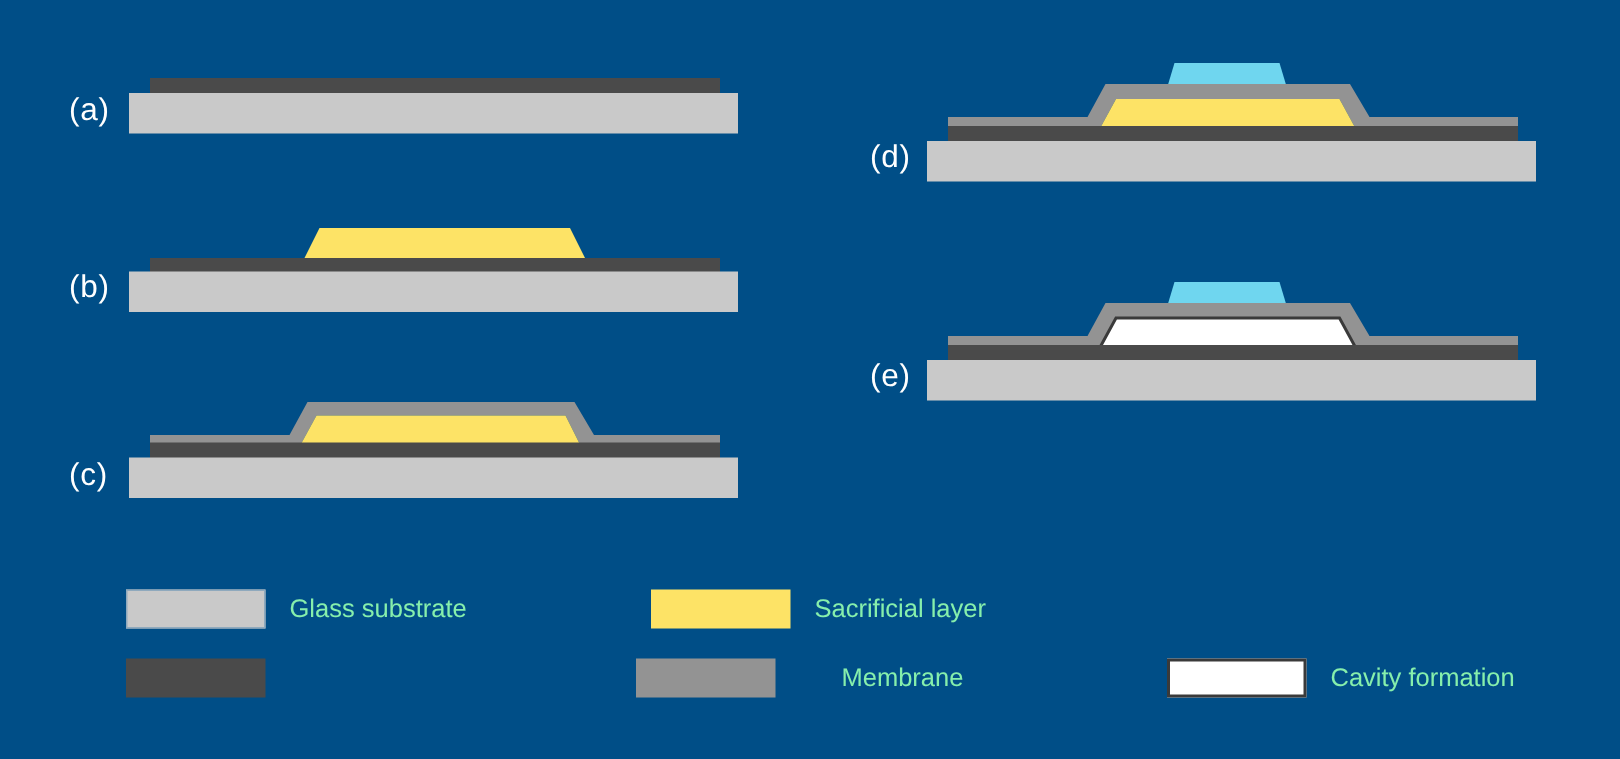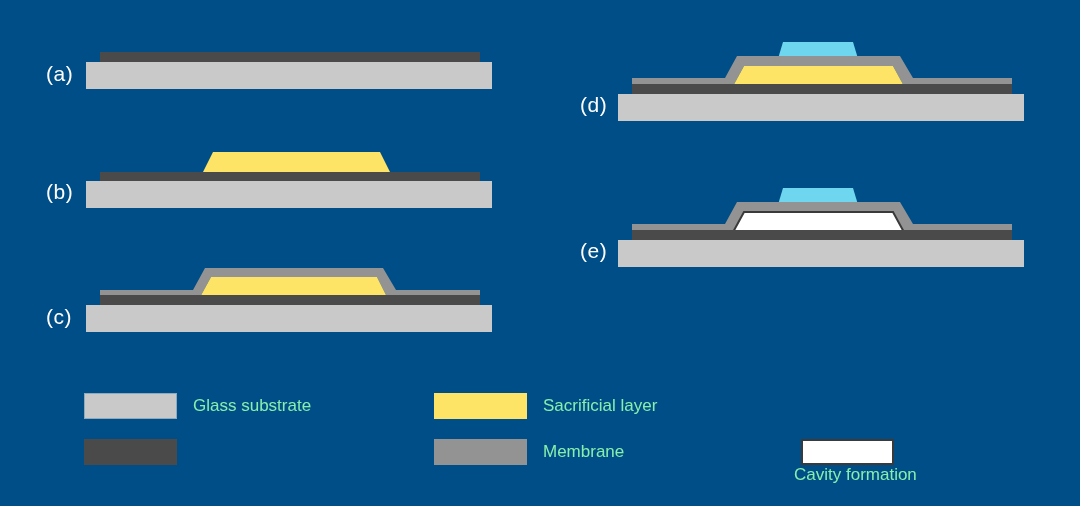--- a/index.html
+++ b/index.html
@@ -111,24 +111,24 @@
 
   <div class="legend-item" style="left:84px; top:439px;">
     <div class="legend-swatch" style="background:#4a4a4a;"></div>
   </div>
 
   <div class="legend-item" style="left:434px; top:393px;">
     <div class="legend-swatch" style="background:#fde366;"></div>
     <div class="legend-label">Sacrificial layer</div>
   </div>
 
-  <div class="legend-item" style="left:434px; top:439px;">
+  <div class="legend-item" style="left:424px; top:439px;gap:28px;">
     <div class="legend-swatch" style="background:#939393;"></div>
     <div class="legend-label">Membrane</div>
   </div>
 
 
-  <div class="legend-item" style="left:778px; top:439px;flex-direction:column;">
+  <div class="legend-item" style="left:778px; top:439px;">
     <div class="legend-swatch" style="background:#ffffff; border:2px solid #3a3a3a;"></div>
     <div class="legend-label">Cavity formation</div>
   </div>
 
 </div>
 
 </body></html>

